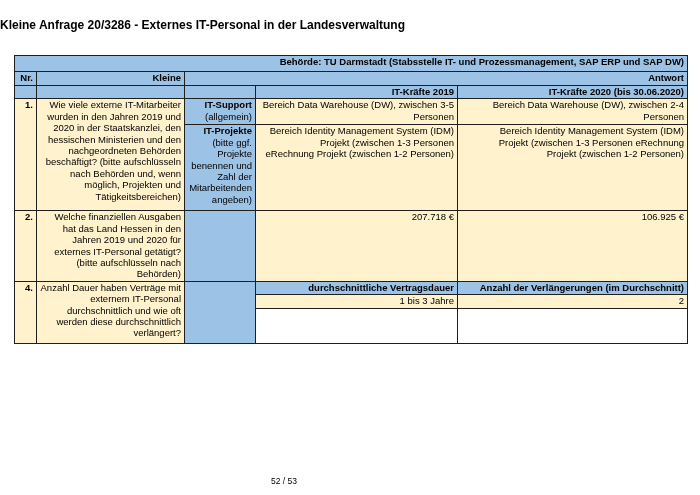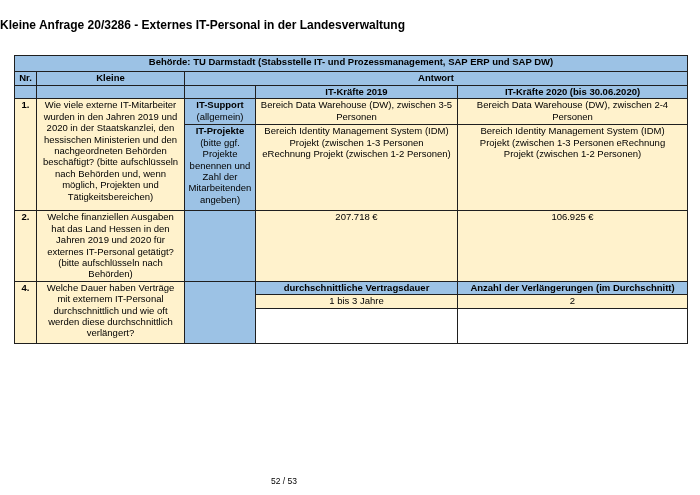--- a/index.html
+++ b/index.html
@@ -12,21 +12,21 @@
     padding-top: 18px; margin-bottom: 23px;
     text-align: left; font-weight: bold; font-size: 12px;
   }
   table.answers {
     margin-left: 14px; width: 673px;
     border-collapse: collapse; table-layout: fixed;
     font-size: 9.5px; line-height: 1.2;
   }
   table.answers td {
     border: 1px solid #1f1f1f; padding: 0 3px 1px 3px;
-    vertical-align: top; text-align: center; overflow: hidden; word-wrap: break-word;
+    vertical-align: top; text-align: right; overflow: hidden; word-wrap: break-word;
   }
   .blue   { background: var(--blue, #9CC2E5); }
   .yellow { background: var(--yellow, #FFF2CC); }
   .bold   { font-weight: bold; }
   .pre    { white-space: pre-line; margin-left: 24px; }
   .blk    { display: block; }
   tr.h-agency { height: 16px; }
   tr.h-cols   { height: 14px; }
   tr.h-sub    { height: 12px; margin-top: 20px; }
   tr.h-r1a    { height: 26px; }
@@ -102,21 +102,21 @@
   <tr class="h-r2">
     <td class="yellow bold">2.</td>
     <td class="yellow">Welche finanziellen Ausgaben hat das Land Hessen in den Jahren 2019 und 2020 für externes IT-Personal getätigt? (bitte aufschlüsseln nach Behörden)</td>
     <td class="blue"></td>
     <td class="yellow">207.718 €</td>
     <td class="yellow">106.925 €</td>
   </tr>
 
   <tr class="h-r4h">
     <td rowspan="3" class="yellow bold">4.</td>
-    <td rowspan="3" class="yellow">Welche Dauer haben Verträge mit externem IT-Personal durchschnittlich und wie oft werden diese durchschnittlich verlängert?</td>
+    <td rowspan="3" class="yellow">Anzahl Dauer haben Verträge mit externem IT-Personal durchschnittlich und wie oft werden diese durchschnittlich verlängert?</td>
     <td rowspan="3" class="blue"></td>
     <td class="blue bold">durchschnittliche Vertragsdauer</td>
     <td class="blue bold">Anzahl der Verlängerungen (im Durchschnitt)</td>
   </tr>
 
   <tr class="h-r4v">
     <td class="yellow">1 bis 3 Jahre</td>
     <td class="yellow">2</td>
   </tr>
 

